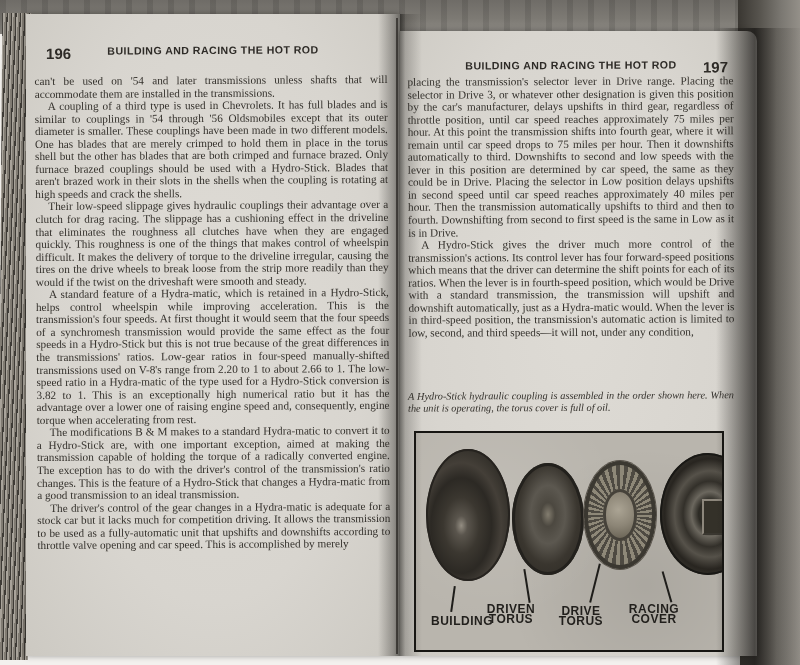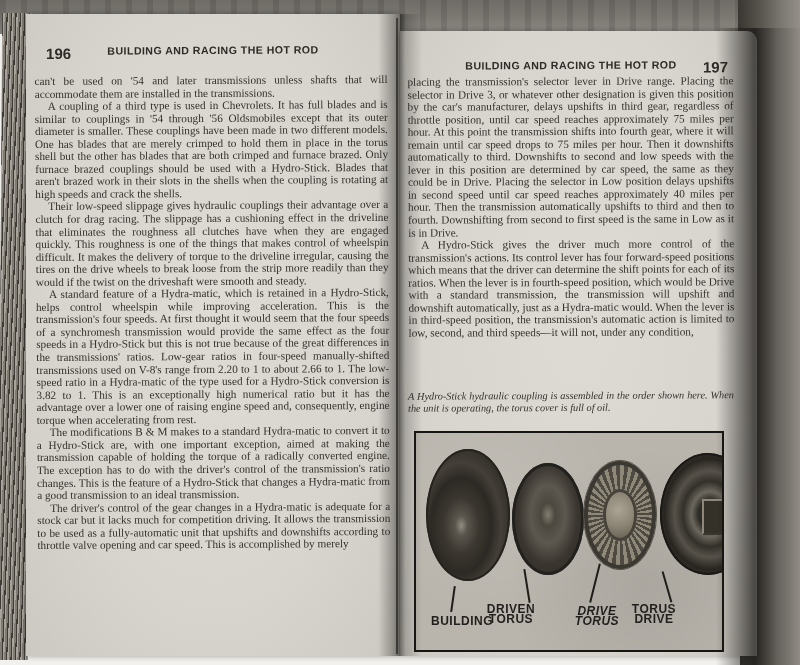--- a/index.html
+++ b/index.html
@@ -167,20 +167,20 @@
         <div class="hub-square" data-interactable="false"></div>
       </div>
 
     <div class="arrow" style="left:36px;top:153px;height:26px;transform:rotate(8deg);" data-interactable="false"></div>
     <div class="arrow" style="left:110px;top:136px;height:34px;transform:rotate(-9deg);" data-interactable="false"></div>
     <div class="arrow" style="left:178px;top:130px;height:40px;transform:rotate(14deg);" data-interactable="false"></div>
     <div class="arrow" style="left:250px;top:138px;height:32px;transform:rotate(-16deg);" data-interactable="false"></div>
 
     <div class="photo-label" style="left:6px;top:184px;width:80px;" data-interactable="false">BUILDING</div>
     <div class="photo-label" style="left:66px;top:172px;width:58px;" data-interactable="false">DRIVEN TORUS</div>
-    <div class="photo-label" style="left:156px;top:174px;width:50px;font-style:italic;" data-interactable="false">DRIVE TORUS</div>
-    <div class="photo-label" style="left:212px;top:172px;width:52px;" data-interactable="false">TORUS DRIVE</div>
+    <div class="photo-label" style="left:140px;top:174px;width:50px;" data-interactable="false">DRIVE TORUS</div>
+    <div class="photo-label" style="left:212px;top:172px;width:52px;" data-interactable="false">RACING COVER</div>
   </div>
 </div>
 
 <div class="abs gutter" data-interactable="false"></div>
 <div class="abs gutter-line" data-interactable="false"></div>
 <div class="abs right-shadow" data-interactable="false"></div>
 
 </body></html>

